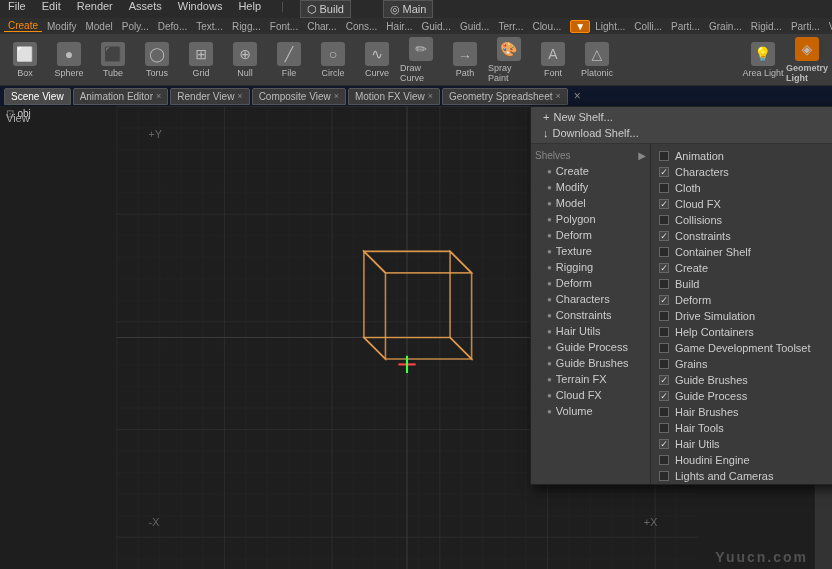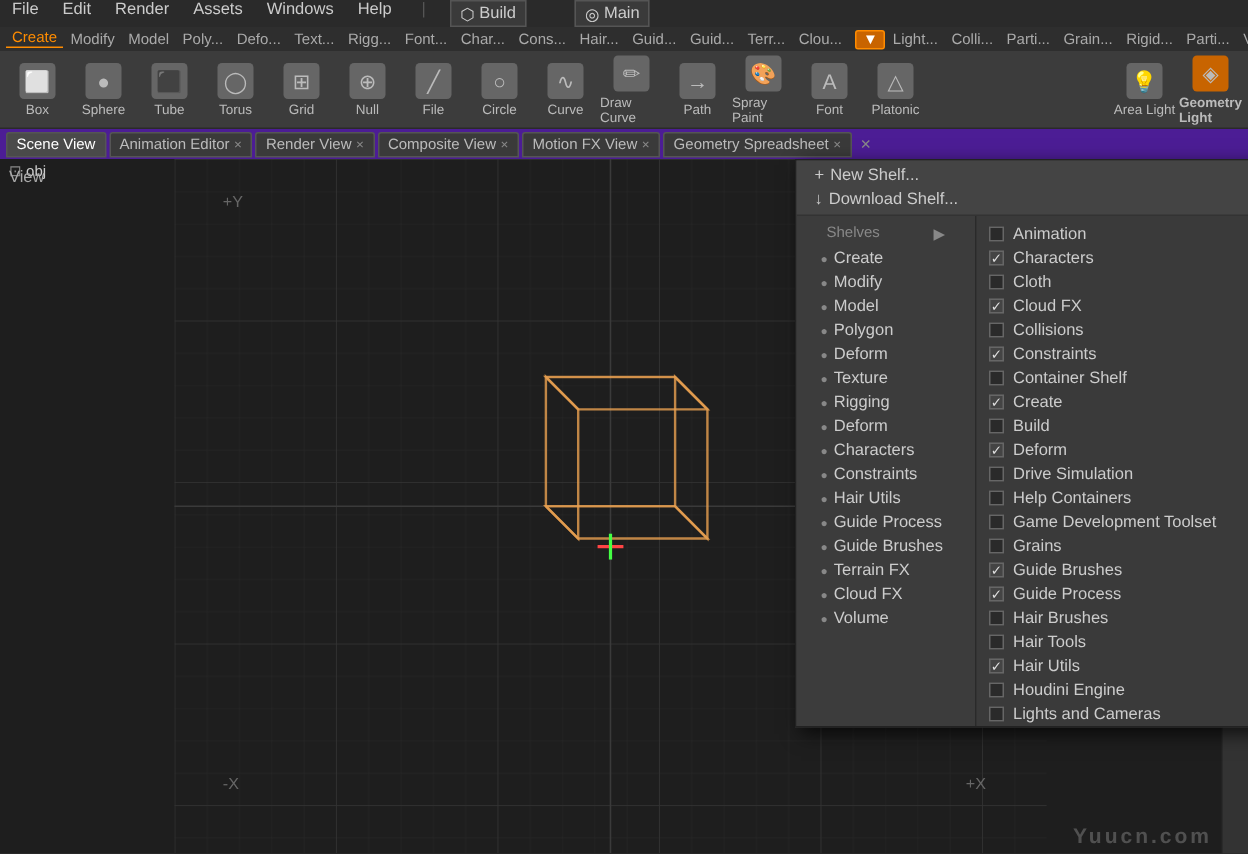--- a/index.html
+++ b/index.html
@@ -96,21 +96,21 @@
     .tlabel {
       padding: 0 4px;
       white-space: nowrap;
       cursor: pointer;
     }
     .tlabel.active { color: #ff8c00; border-bottom: 1px solid #ff8c00; }
 
     
     #tab-bar {
       height: 20px;
-      background: #4c1d95;
+      background: #0f172a;
       display: flex;
       align-items: center;
       padding: 0 4px;
       font-size: 10px;
       gap: 2px;
       overflow: hidden;
     }
     .tab {
       padding: 2px 6px;
       background: #3a3a3a;
@@ -208,25 +208,25 @@
     }
 
     
     #shelves-panel {
       width: 120px;
       background: #3c3c3c;
       border-right: 1px solid #2a2a2a;
       padding: 4px 0;
     }
     .shelves-title {
-      padding: 2px 20px;
+      padding: 2px 4px;
       font-size: 10px;
       color: #888;
       display: flex;
-      align-items: flex-start;
+      align-items: flex-end;
       justify-content: space-between;
     }
     .shelf-item {
       padding: 2px 16px;
       font-size: 11px;
       color: #ccc;
       cursor: pointer;
       display: flex;
       align-items: center;
       gap: 4px;

